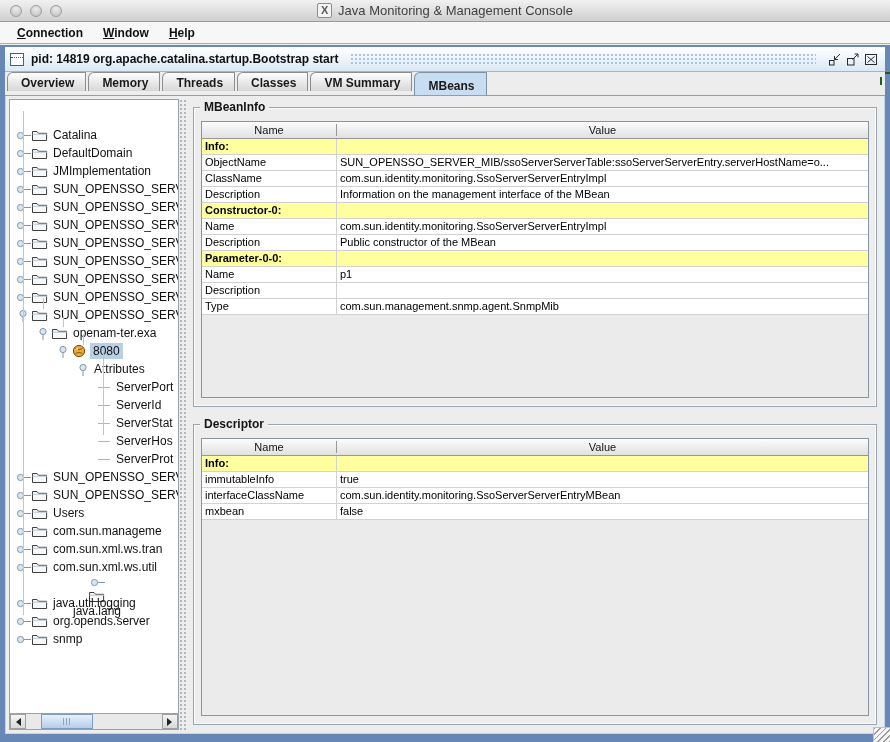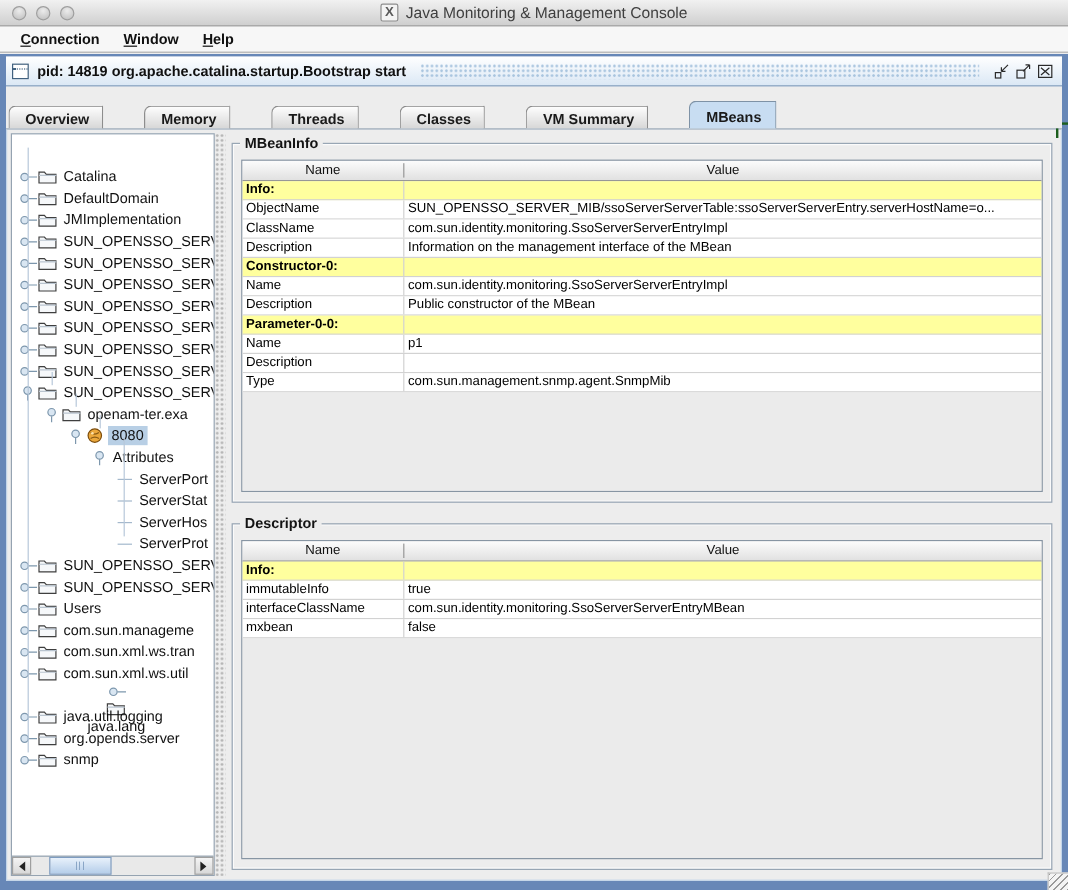--- a/index.html
+++ b/index.html
@@ -29,22 +29,22 @@
   .iframe-titlebar { height:25px; flex:none; background:linear-gradient(#ffffff,#dbe8f5);
     display:flex; align-items:center; padding:0 5px; border-bottom:1px solid #9fb6cd; }
   .frame-icon { width:14px; height:13px; border:1px solid #41617f; background:#fff; margin-right:7px; flex:none; }
   .frame-icon i { display:block; height:4px; border-bottom:1px dotted #41617f; }
   .frame-title { font-size:12px; font-weight:bold; color:#101010; white-space:nowrap; }
   .title-texture { flex:1; height:13px; margin:0 10px 0 12px;
     background-image:radial-gradient(#a9c5df 1px, rgba(0,0,0,0) 1.2px); background-size:4px 4px; }
   .fbtn { width:18px; height:17px; display:flex; align-items:center; justify-content:center; flex:none; }
 
   
-  .tabbar { height:36px; flex:none; background:#ededed; display:flex; align-items:flex-end; padding:0 2px;
-    border-bottom:1px solid #8e9eae;gap:32px; }
+  .tabbar { height:24px; flex:none; background:#ededed; display:flex; padding:0 2px;
+    border-bottom:1px solid #8e9eae; }
   .tab { font-size:12px; font-weight:bold; color:#1a1a1a; height:19px; padding:3px 11px 2px 13px;
     background:linear-gradient(#fdfdfd,#d7d7d7); border:1px solid #8d8d8d; border-bottom:none;
     border-radius:6px 1px 0 0; margin-right:2px; white-space:nowrap; cursor:default; }
   .tab.selected { background:var(--tab-selected,#c8ddf2); height:23px; padding-top:6px; border-color:#7e92a6; }
   .plus-wrap { margin-left:auto; margin-bottom:5px; margin-right:3px; }
   .plus { position:relative; width:15px; height:15px; }
   .plus::before { content:""; position:absolute; left:0; right:0; top:5px; height:6px;
     background:linear-gradient(#86cd86,#2e8b2e); border:1px solid #1d5e1d; }
   .plus::after { content:""; position:absolute; top:0; bottom:0; left:5px; width:6px;
     background:linear-gradient(90deg,#86cd86,#2e8b2e); border:1px solid #1d5e1d; }
@@ -328,20 +328,24 @@
                   <line x1="7" y1="7.8" x2="7" y2="13" stroke="#7d97ad"></line>
                 </svg></span>
               <span class="tree-label">Attributes</span>
             </div>
             <div class="tree-node" style="padding-left: 86px;">
               <span class="leaf-dash"></span>
               <span class="tree-label">ServerPort</span>
             </div>
             <div class="tree-node" style="padding-left: 86px;">
               <span class="leaf-dash"></span>
+              <span class="tree-label">ServerId</span>
+            </div>
+            <div class="tree-node" style="padding-left: 86px;">
+              <span class="leaf-dash"></span>
               <span class="tree-label">ServerStat</span>
             </div>
             <div class="tree-node" style="padding-left: 86px;">
               <span class="leaf-dash"></span>
               <span class="tree-label">ServerHos</span>
             </div>
             <div class="tree-node" style="padding-left: 86px;">
               <span class="leaf-dash"></span>
               <span class="tree-label">ServerProt</span>
             </div>

